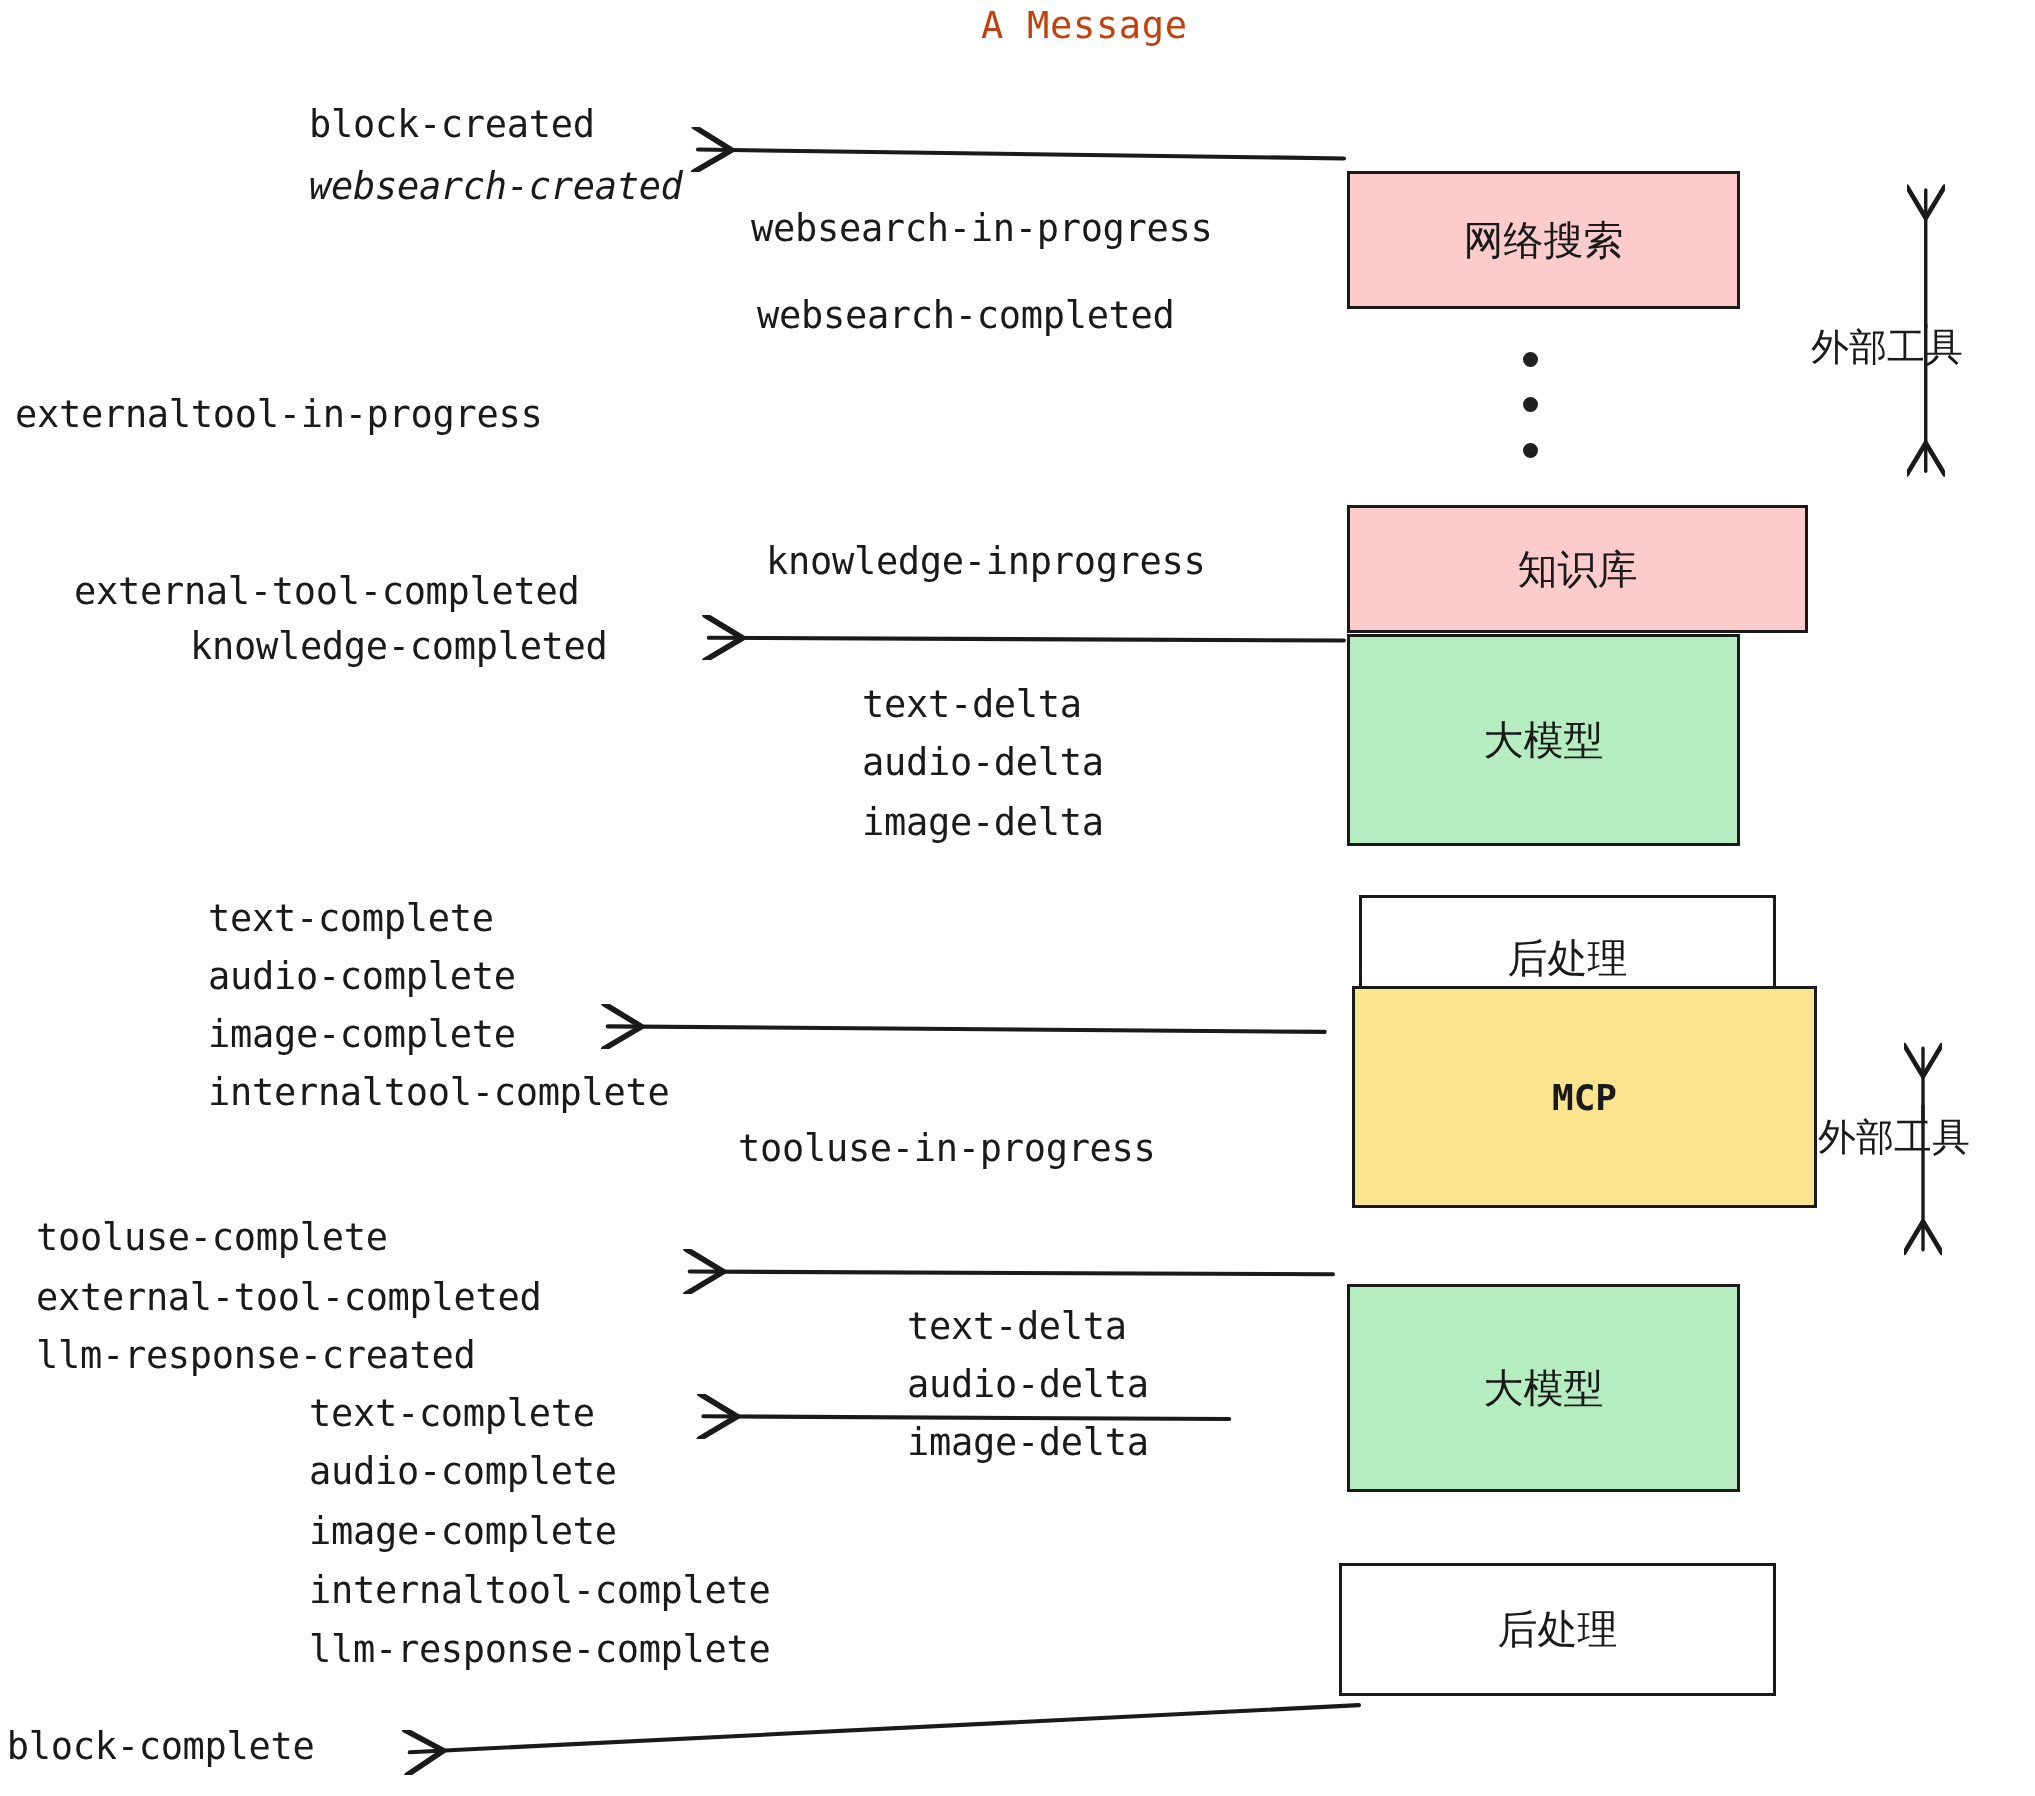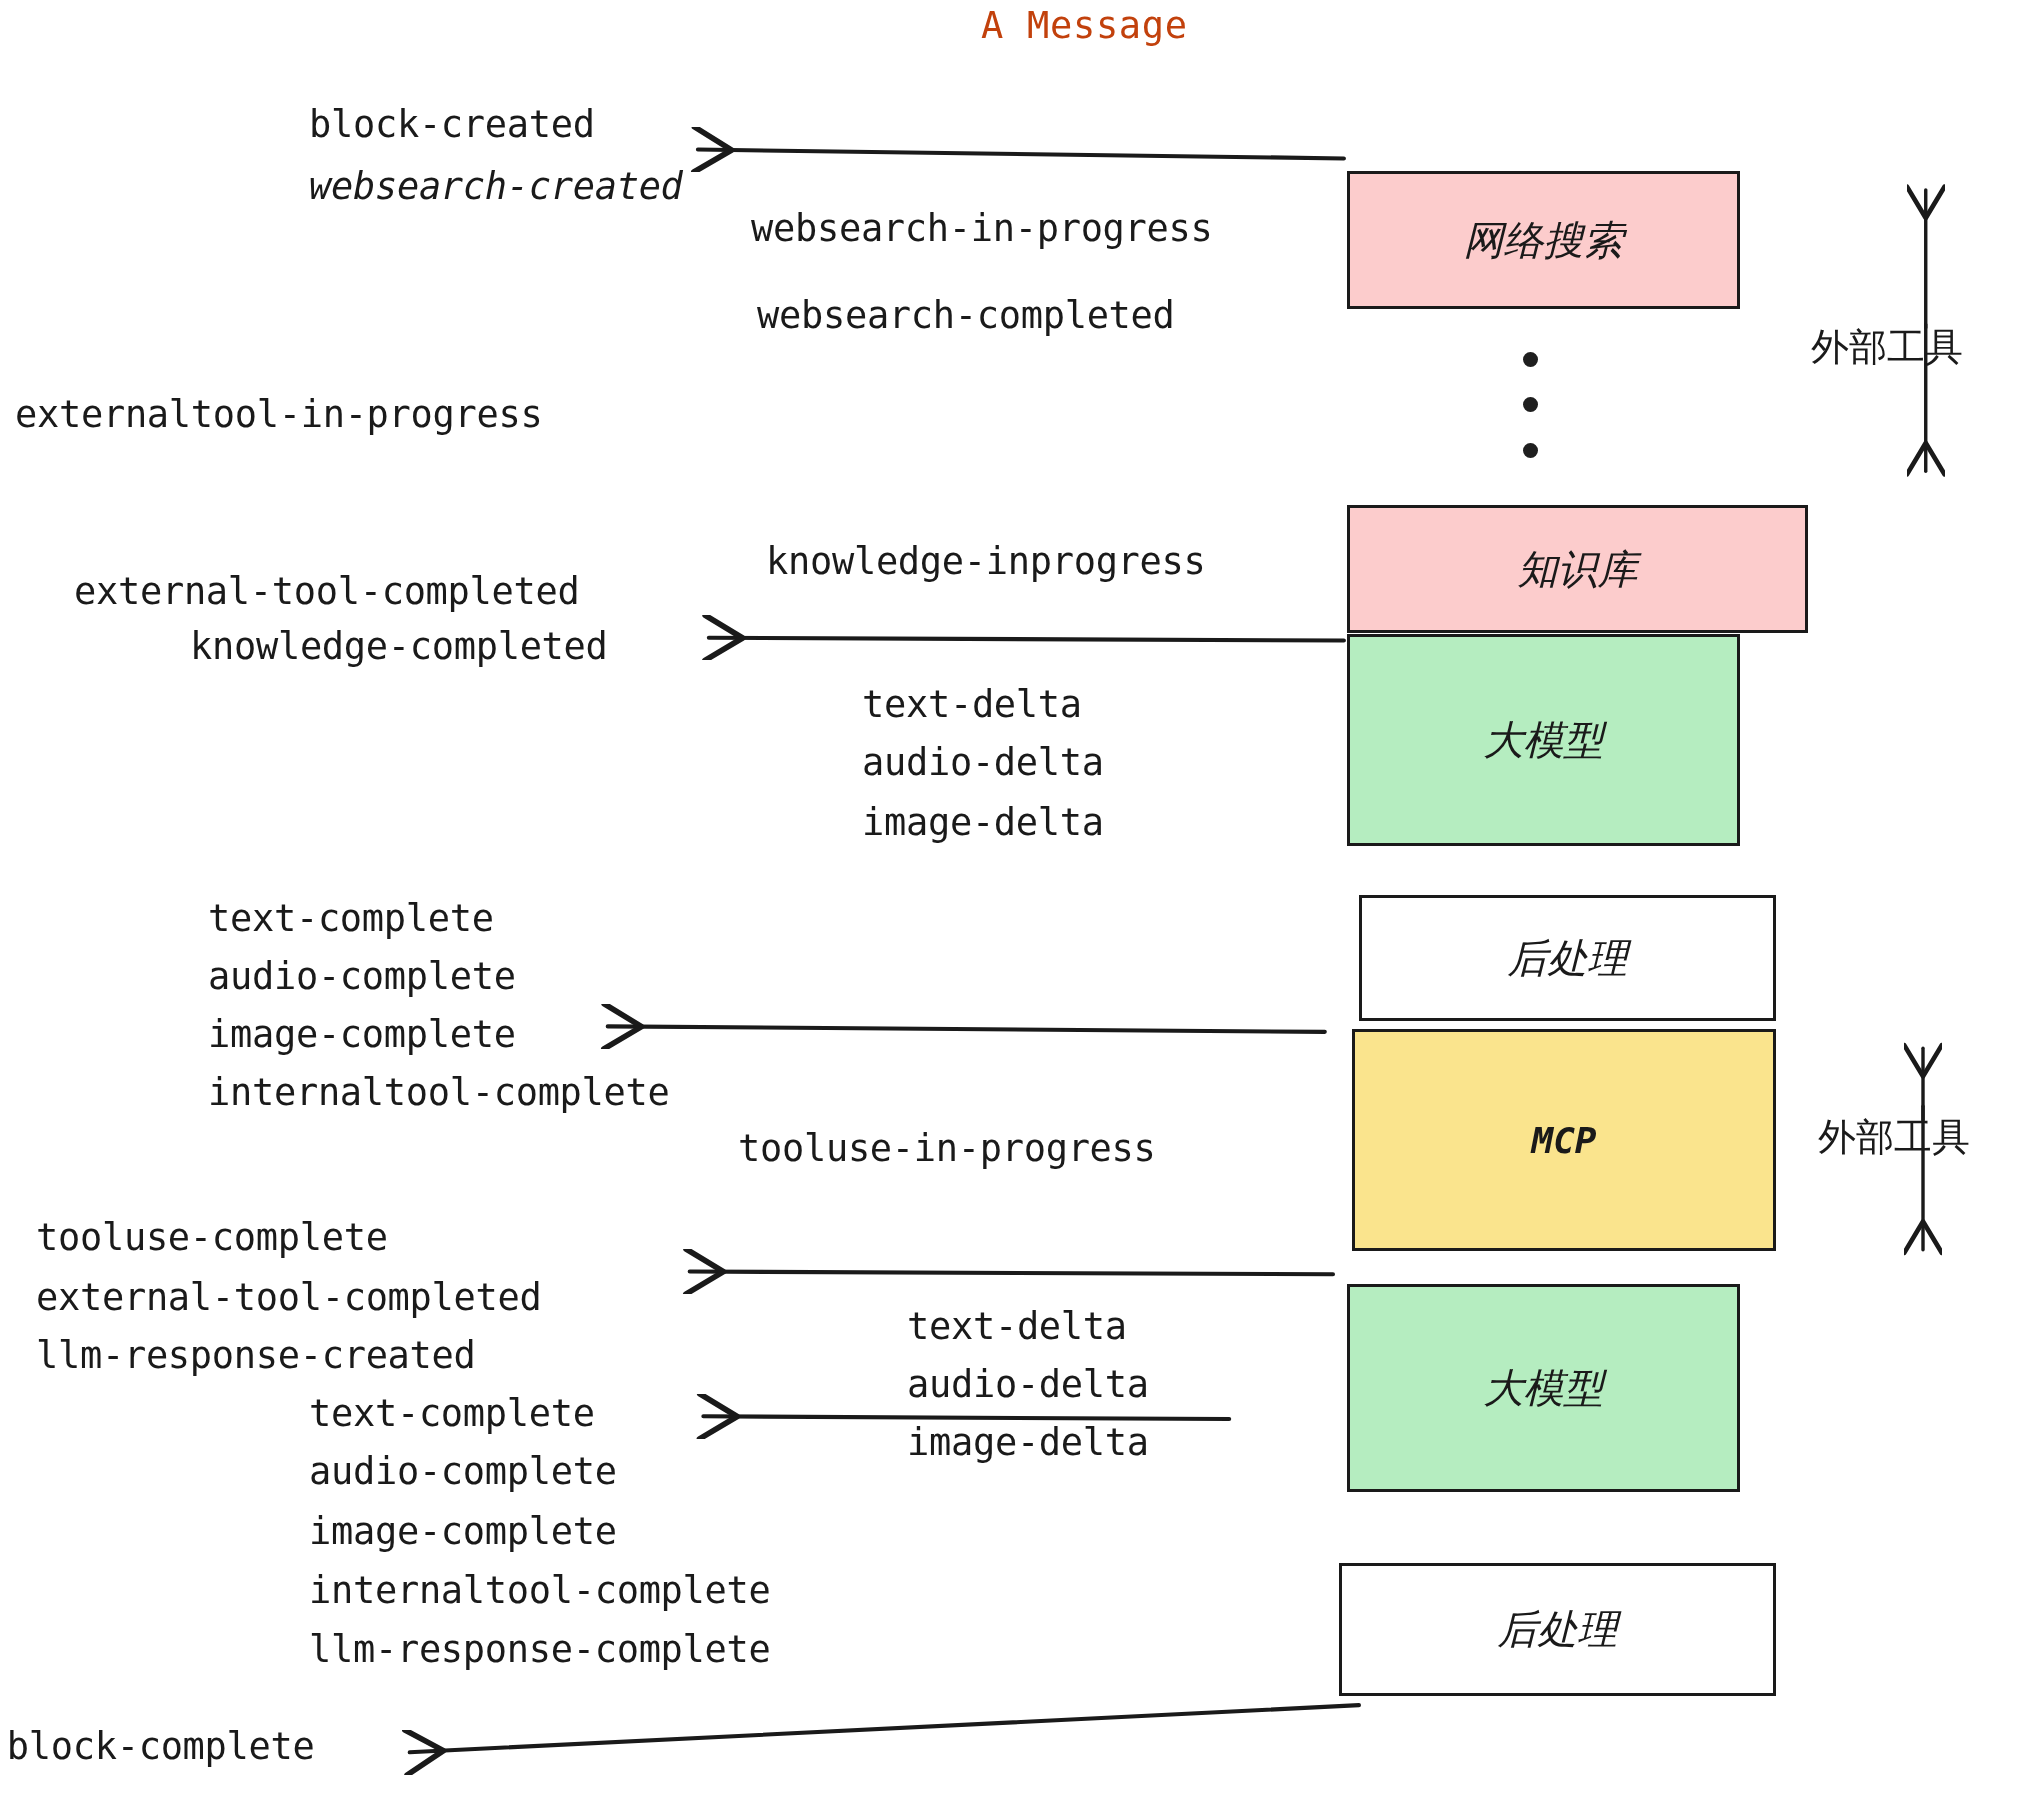--- a/index.html
+++ b/index.html
@@ -44,21 +44,20 @@
   }
 
   
   .node-box {
     position: absolute;
     box-sizing: border-box;
     border: 3.4px solid #1a1a1a;
     display: flex;
     align-items: center;
     justify-content: center;
-    font-style: italic;
   }
   .node-box .node-label {
     font-family: "DejaVu Sans", "Liberation Sans", sans-serif;
     font-size: 40px;
     color: #1a1a1a;
     white-space: nowrap;
     font-weight: 400;
   }
   .node-box.mcp .node-label {
     font-family: "DejaVu Sans Mono", "Liberation Mono", monospace;
@@ -119,21 +118,21 @@
       </div>
       <div class="node-box" style="left: 1347px; top: 505px; width: 461px; height: 128px; background: rgb(252, 204, 204);">
         <span class="node-label">知识库</span>
       </div>
       <div class="node-box" style="left: 1347px; top: 634px; width: 393px; height: 212px; background: rgb(181, 237, 192);">
         <span class="node-label">大模型</span>
       </div>
       <div class="node-box" style="left: 1359px; top: 895px; width: 417px; height: 126px; background: rgb(255, 255, 255);">
         <span class="node-label">后处理</span>
       </div>
-      <div class="node-box mcp" style="left: 1352px; top: 1029px; width: 424px; height: 222px; background: rgb(250, 228, 141);">
+      <div class="node-box mcp" style="left: 1352px; top: 986px; width: 465px; height: 222px; background: rgb(250, 228, 141);">
         <span class="node-label">MCP</span>
       </div>
       <div class="node-box" style="left: 1347px; top: 1284px; width: 393px; height: 208px; background: rgb(181, 237, 192);">
         <span class="node-label">大模型</span>
       </div>
       <div class="node-box" style="left: 1339px; top: 1563px; width: 437px; height: 133px; background: rgb(255, 255, 255);">
         <span class="node-label">后处理</span>
       </div>
     </div>
 

